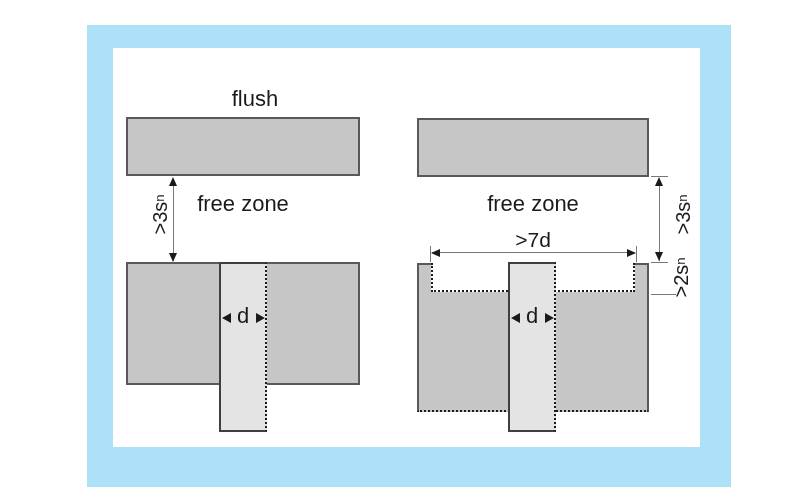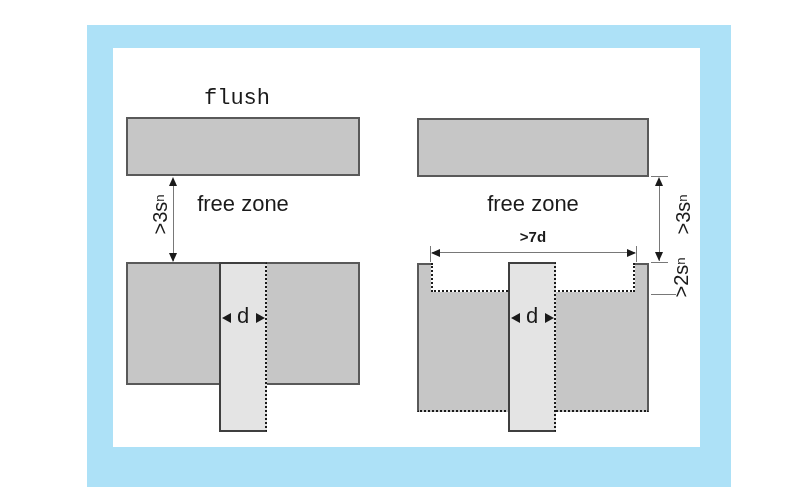--- a/index.html
+++ b/index.html
@@ -6,21 +6,21 @@
   body{width:800px;height:500px;background:#ffffff;font-family:"Liberation Sans","DejaVu Sans",sans-serif;overflow:hidden;}
   .stage{position:relative;width:800px;height:500px;background:#ffffff;}
   .abs{position:absolute;}
   .frame{left:87px;top:25px;width:644px;height:462px;background:var(--frame,#ade1f7);}
   .panel{left:113px;top:48px;width:587px;height:399px;background:var(--panel,#ffffff);}
   .txt{color:var(--ink,#1a1a1a);line-height:1;white-space:nowrap;}
   .center{text-align:center;}
   .title{font-size:22px;}
   .freezone{font-size:22px;text-align:center;}
   .dlabel{font-size:22px;}
-  .dimlabel{font-size:15px;font-weight:bold;}
+  .dimlabel{font-size:21px;}
   .metal{background:var(--metal,#c6c6c6);border:2px solid var(--metal_border,#595959);box-sizing:border-box;}
   .body-nf{background:var(--metal,#c6c6c6);border-left:2px solid var(--metal_border,#595959);border-right:2px solid var(--metal_border,#595959);border-bottom:2px dotted var(--ink,#1a1a1a);box-sizing:border-box;}
   .rimline{background:var(--metal_border,#595959);}
   .recess{background:var(--panel,#ffffff);border-left:2px dotted var(--ink,#1a1a1a);border-right:2px dotted var(--ink,#1a1a1a);border-bottom:2px dotted var(--ink,#1a1a1a);box-sizing:border-box;}
   .sensor{background:var(--sensor,#e4e4e4);border:2px solid var(--sensor_border,#3f3f3f);border-right:2px dotted var(--ink,#1a1a1a);box-sizing:border-box;}
   .dimline-v{width:0;border-left:1px solid var(--dim,#787878);}
   .dimline-h{height:1px;background:var(--dim,#787878);}
   .extline-h{height:1px;background:var(--dim,#787878);}
   .extline-v{width:1px;background:var(--dim,#787878);}
   .rot{transform:rotate(-90deg);display:flex;align-items:center;justify-content:center;font-size:20px;}
@@ -34,21 +34,21 @@
   .arr-right-d{border-top:5px solid transparent;border-bottom:5px solid transparent;border-left:9px solid var(--ink,#1a1a1a);}
 </style>
 </head>
 <body>
 
 <div class="stage">
 
   <div class="abs frame"></div>
   <div class="abs panel"></div>
 
-  <div class="abs txt center title" style="left:120px;top:88px;width:234px;font-family:Liberation Mono, monospace;">flush</div>
+  <div class="abs txt center title" style="left:138px;top:88px;width:234px;">flush</div>
 
   <div class="abs metal" style="left:126px;top:117px;width:234px;height:59px;"></div>
 
   <div class="abs dimline-v" style="left:173px;top:179px;height:82px;"></div>
   <div class="abs arr arr-up" style="left:169px;top:177px;"></div>
   <div class="abs arr arr-down" style="left:169px;top:253px;"></div>
   <div class="abs txt rot" style="left:137px;top:204px;width:44px;height:21px;">
       <span>&gt;3s</span>
       <sub>n</sub>
     </div>

